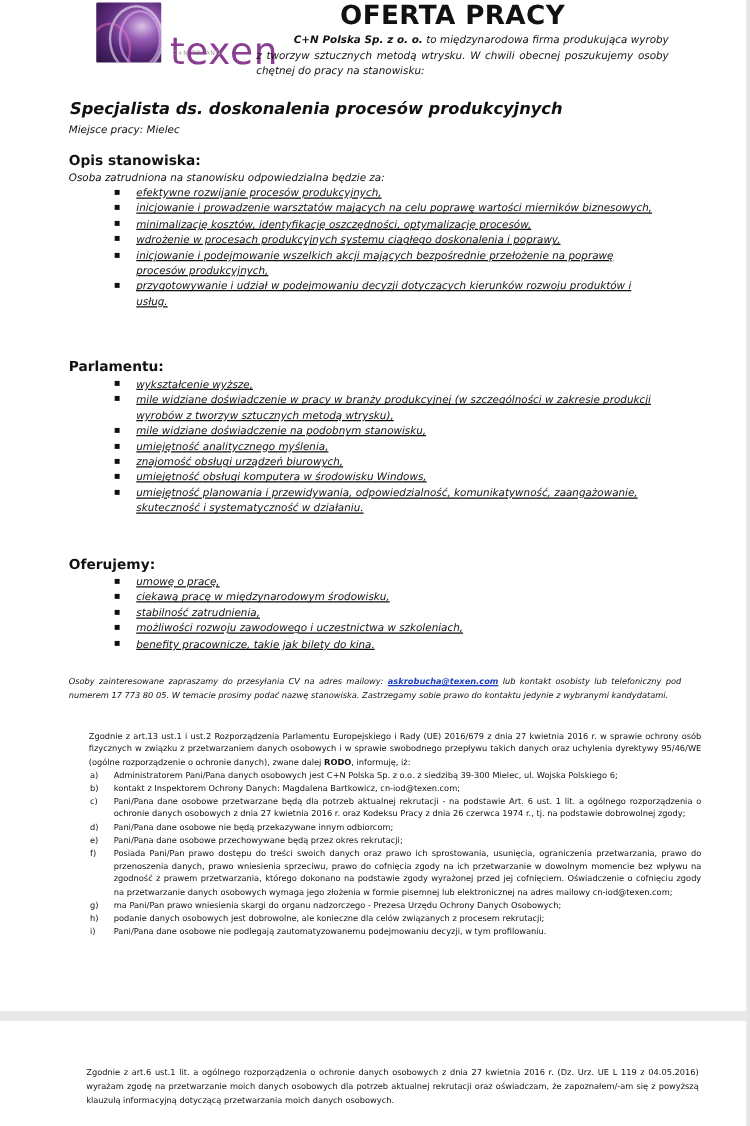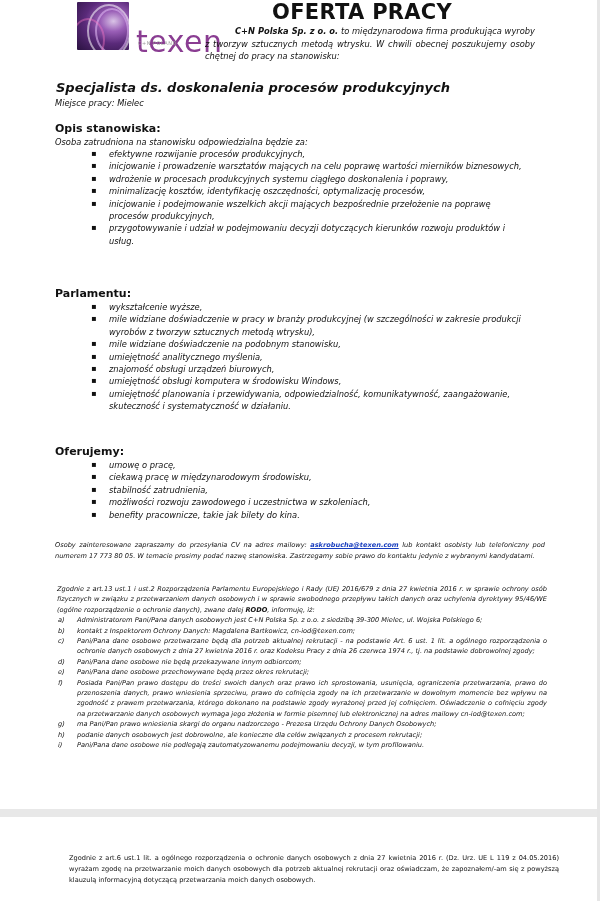--- a/index.html
+++ b/index.html
@@ -25,30 +25,30 @@
     .intro .bolditem { font-weight: bold; }
     .intro .indent { display: inline-block; width: 30px; }
 
     .job-title { position: absolute; left: 56px; top: 80px; font-size: 13px; font-weight: bold; font-style: italic; }
     .location { position: absolute; left: 55px; top: 98px; font-size: 8.3px; font-style: italic; }
 
     .section { position: absolute; left: 55px; width: 470px; }
     .section h2 { margin: 0; font-size: 11px; font-weight: bold; line-height: 14px; }
     .section .lead { font-size: 8.3px; font-style: italic; line-height: 12px; }
     .section ul { margin: 0; padding: 0; list-style: none; }
-    .section li { position: relative; padding-left: 54px; font-size: 8.3px; font-style: italic; line-height: 12.4px; }
+    .section li { position: relative; padding-left: 54px; font-size: 8.3px; font-style: italic; line-height: 12.4px; text-decoration: underline; }
     .section li::before { content: "\25AA"; position: absolute; left: 36px; top: 0; font-style: normal; font-size: 8px; }
     .s-opis { top: 122px; }
     .s-wym { top: 287px; }
     .s-ofe { top: 445px; }
 
     .contact { position: absolute; left: 55px; top: 540px; width: 490px; font-size: 6.6px; font-style: italic; line-height: 10.8px; text-align: justify; }
     .contact a { color: #1a3fbf; text-decoration: underline; font-weight: bold; }
 
-    .rodo { position: absolute; left: 57px; top: 584px; width: 490px; font-size: 6.6px; line-height: 10.4px; text-align: justify; font-style: italic; }
+    .rodo { position: absolute; left: 71px; top: 584px; width: 490px; font-size: 6.6px; line-height: 10.4px; text-align: justify; }
     .rodo p { margin: 0; }
     .rodo ol { margin: 0; padding: 0; list-style: none; }
     .rodo li { position: relative; padding-left: 20px; }
     .rodo .lbl { position: absolute; left: 1px; top: 0; }
 
     .consent { position: absolute; left: 69px; top: 853px; width: 490px; font-size: 6.6px; line-height: 11px; text-align: justify; }
   </style>
 </head>
 <body>
 
@@ -70,22 +70,22 @@
 
 <div class="job-title">Specjalista ds. doskonalenia procesów produkcyjnych</div>
 <div class="location">Miejsce pracy: Mielec</div>
 
 <div class="section s-opis">
   <h2>Opis stanowiska:</h2>
   <div class="lead">Osoba zatrudniona na stanowisku odpowiedzialna będzie za:</div>
   <ul>
     <li>efektywne rozwijanie procesów produkcyjnych,</li>
     <li>inicjowanie i prowadzenie warsztatów mających na celu poprawę wartości mierników biznesowych,</li>
+    <li>minimalizację kosztów, identyfikację oszczędności, optymalizację procesów,</li>
     <li>wdrożenie w procesach produkcyjnych systemu ciągłego doskonalenia i poprawy,</li>
-    <li>minimalizację kosztów, identyfikację oszczędności, optymalizację procesów,</li>
     <li>inicjowanie i podejmowanie wszelkich akcji mających bezpośrednie przełożenie na poprawę procesów produkcyjnych,</li>
     <li>przygotowywanie i udział w podejmowaniu decyzji dotyczących kierunków rozwoju produktów i usług.</li>
   </ul>
 </div>
 
 <div class="section s-wym">
   <h2>Parlamentu:</h2>
   <ul>
     <li>wykształcenie wyższe,</li>
     <li>mile widziane doświadczenie w pracy w branży produkcyjnej (w szczególności w zakresie produkcji wyrobów z tworzyw sztucznych metodą wtrysku),</li>

